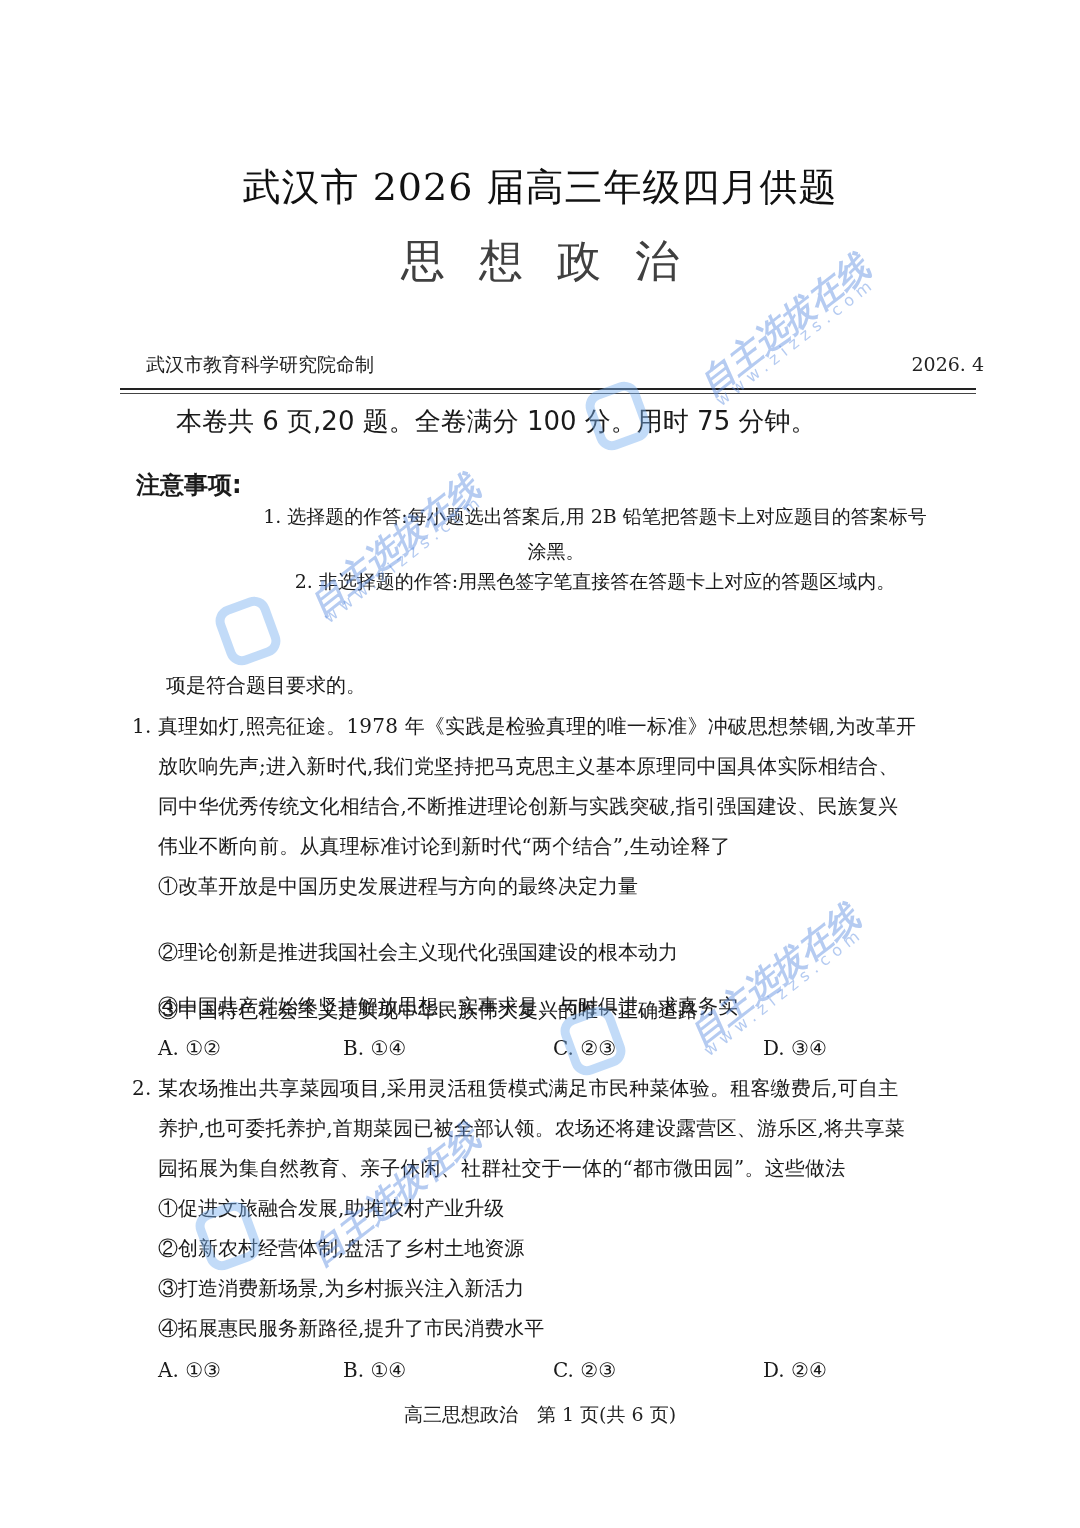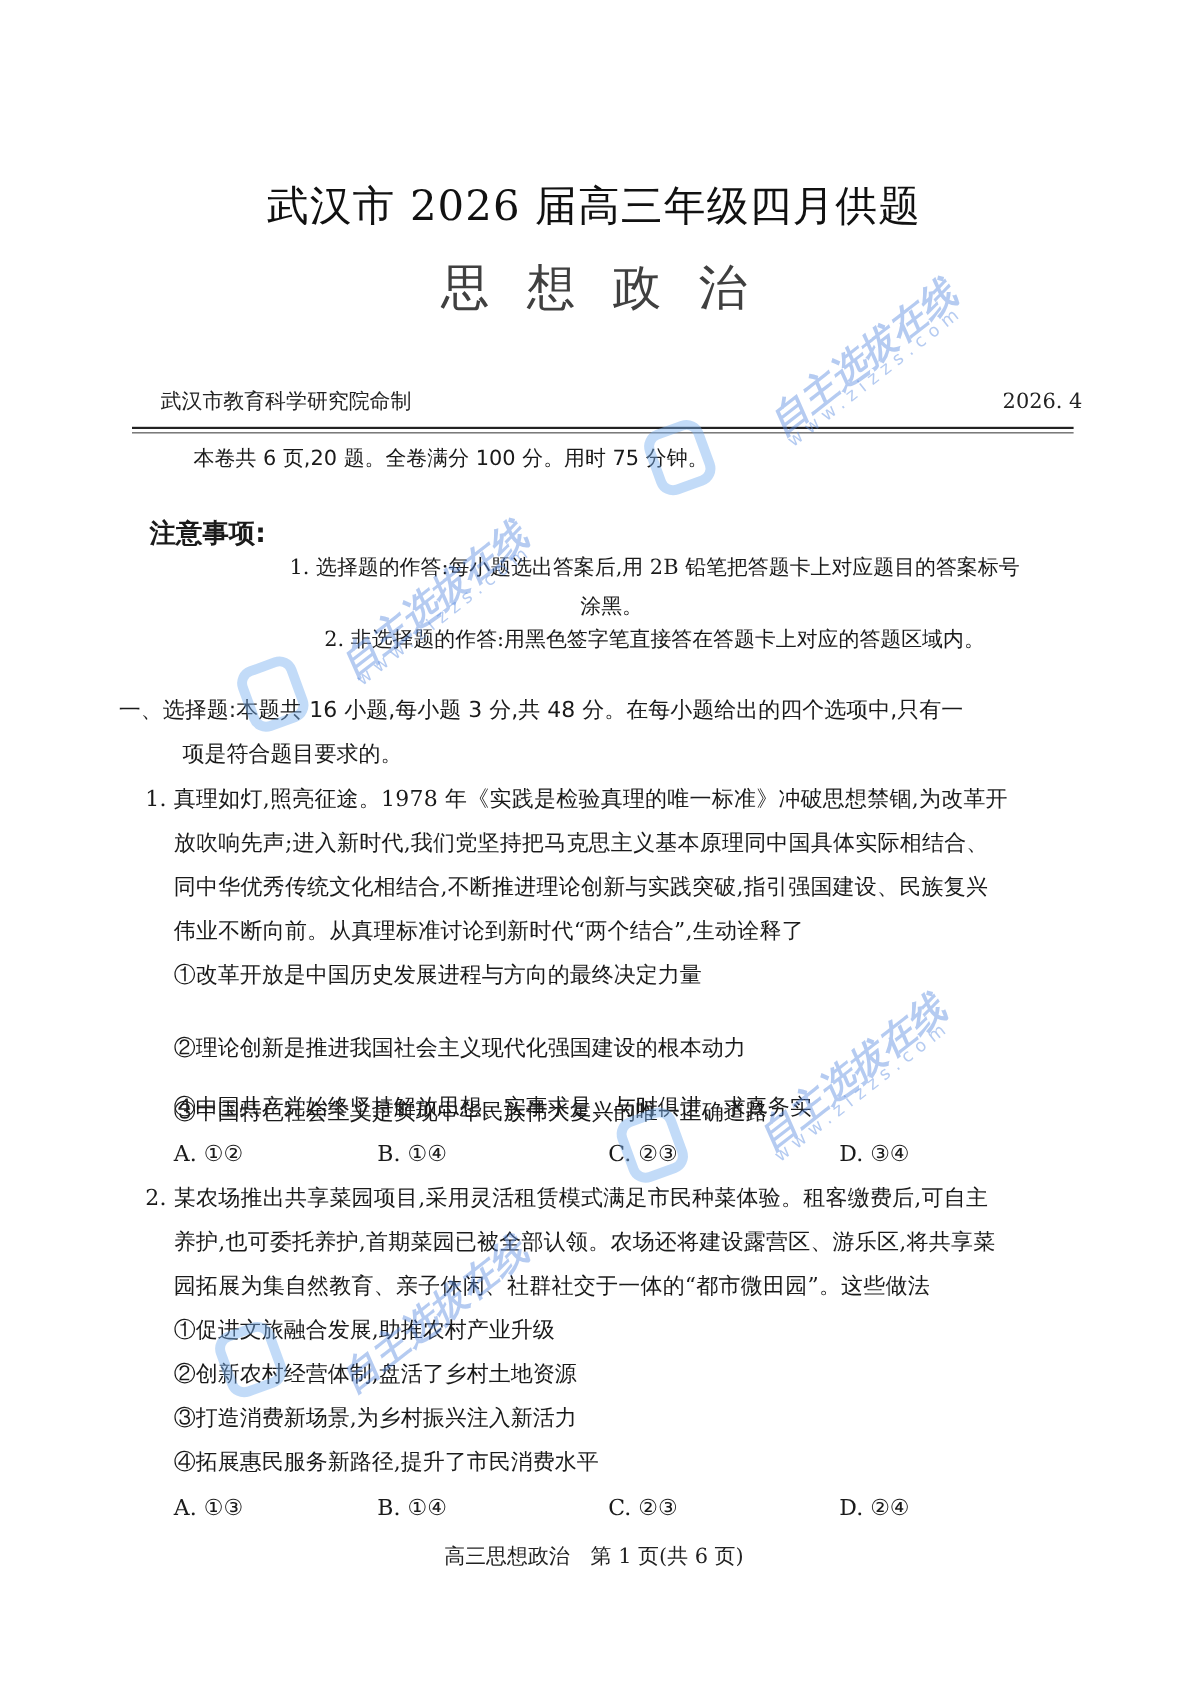--- a/index.html
+++ b/index.html
@@ -11,21 +11,21 @@
              font-size: 38px; letter-spacing: 1px; color: #111; font-family: "DejaVu Serif", serif; }
     .subject { position: absolute; top: 232px; left: 0; width: 1080px; text-align: center;
                font-size: 44px; font-weight: normal; letter-spacing: 34px; padding-left: 34px; box-sizing: border-box;
                font-family: "DejaVu Sans", sans-serif; color: #404040; }
 
     .meta-row { position: absolute; top: 352px; left: 136px; width: 838px; display: flex;
                 justify-content: space-between; align-items: baseline; font-size: 19px; color: #222; margin-left: 10px; }
     .rule-thick { position: absolute; top: 388px; left: 120px; width: 856px; height: 2px; background: #222; }
     .rule-thin { position: absolute; top: 393px; left: 120px; width: 856px; height: 1px; background: #444; }
 
-    .summary { position: absolute; top: 404px; left: 176px; font-size: 19px; font-family: "DejaVu Sans", sans-serif; color: #1a1a1a; }
+    .summary { position: absolute; top: 404px; left: 176px; font-size: 26px; font-family: "DejaVu Sans", sans-serif; color: #1a1a1a; }
 
     .notes-head { position: absolute; top: 469px; left: 136px; font-size: 24px; font-weight: bold;
                   font-family: "DejaVu Sans", sans-serif; }
     .p-line { position: absolute; left: 136px; width: 840px; font-size: 19px; line-height: 38px; white-space: nowrap; text-align: center; }
     .indent1 { left: 175px; }
 
     .section-head { position: absolute; left: 108px; width: 870px; font-size: 20px; line-height: 38px;
                     font-family: "DejaVu Sans", sans-serif; white-space: nowrap; }
 
     .q-line { position: absolute; left: 132px; font-size: 20px; line-height: 40px; white-space: nowrap; letter-spacing: 0.2px; }
@@ -58,21 +58,20 @@
   <div class="rule-thick"></div>
   <div class="rule-thin"></div>
 
   <div class="summary">本卷共 6 页,20 题。全卷满分 100 分。用时 75 分钟。</div>
 
   <div class="notes-head">注意事项:</div>
   <div class="p-line indent1" style="top:497px;">1. 选择题的作答:每小题选出答案后,用 2B 铅笔把答题卡上对应题目的答案标号</div>
   <div class="p-line" style="top:532px;">涂黑。</div>
   <div class="p-line indent1" style="top:562px;">2. 非选择题的作答:用黑色签字笔直接答在答题卡上对应的答题区域内。</div>
 
-  <div class="section-head" style="top:626px;">一、选择题:本题共 16 小题,每小题 3 分,共 48 分。在每小题给出的四个选项中,只有一</div>
   <div class="section-head" style="top:666px; left:166px;">项是符合题目要求的。</div>
 
   <div>
     <div class="q-line" style="top:706px;">1. 真理如灯,照亮征途。1978 年《实践是检验真理的唯一标准》冲破思想禁锢,为改革开</div>
     <div class="q-line q-cont" style="top:746px;">放吹响先声;进入新时代,我们党坚持把马克思主义基本原理同中国具体实际相结合、</div>
     <div class="q-line q-cont" style="top:786px;">同中华优秀传统文化相结合,不断推进理论创新与实践突破,指引强国建设、民族复兴</div>
     <div class="q-line q-cont" style="top:826px;">伟业不断向前。从真理标准讨论到新时代“两个结合”,生动诠释了</div>
     <div class="opt-line" style="top:866px;">①改革开放是中国历史发展进程与方向的最终决定力量</div>
     <div class="opt-line" style="top:906px;margin-top:26px;">②理论创新是推进我国社会主义现代化强国建设的根本动力</div>
     <div class="opt-line" style="top:990px;">③中国特色社会主义是实现中华民族伟大复兴的唯一正确道路</div>

